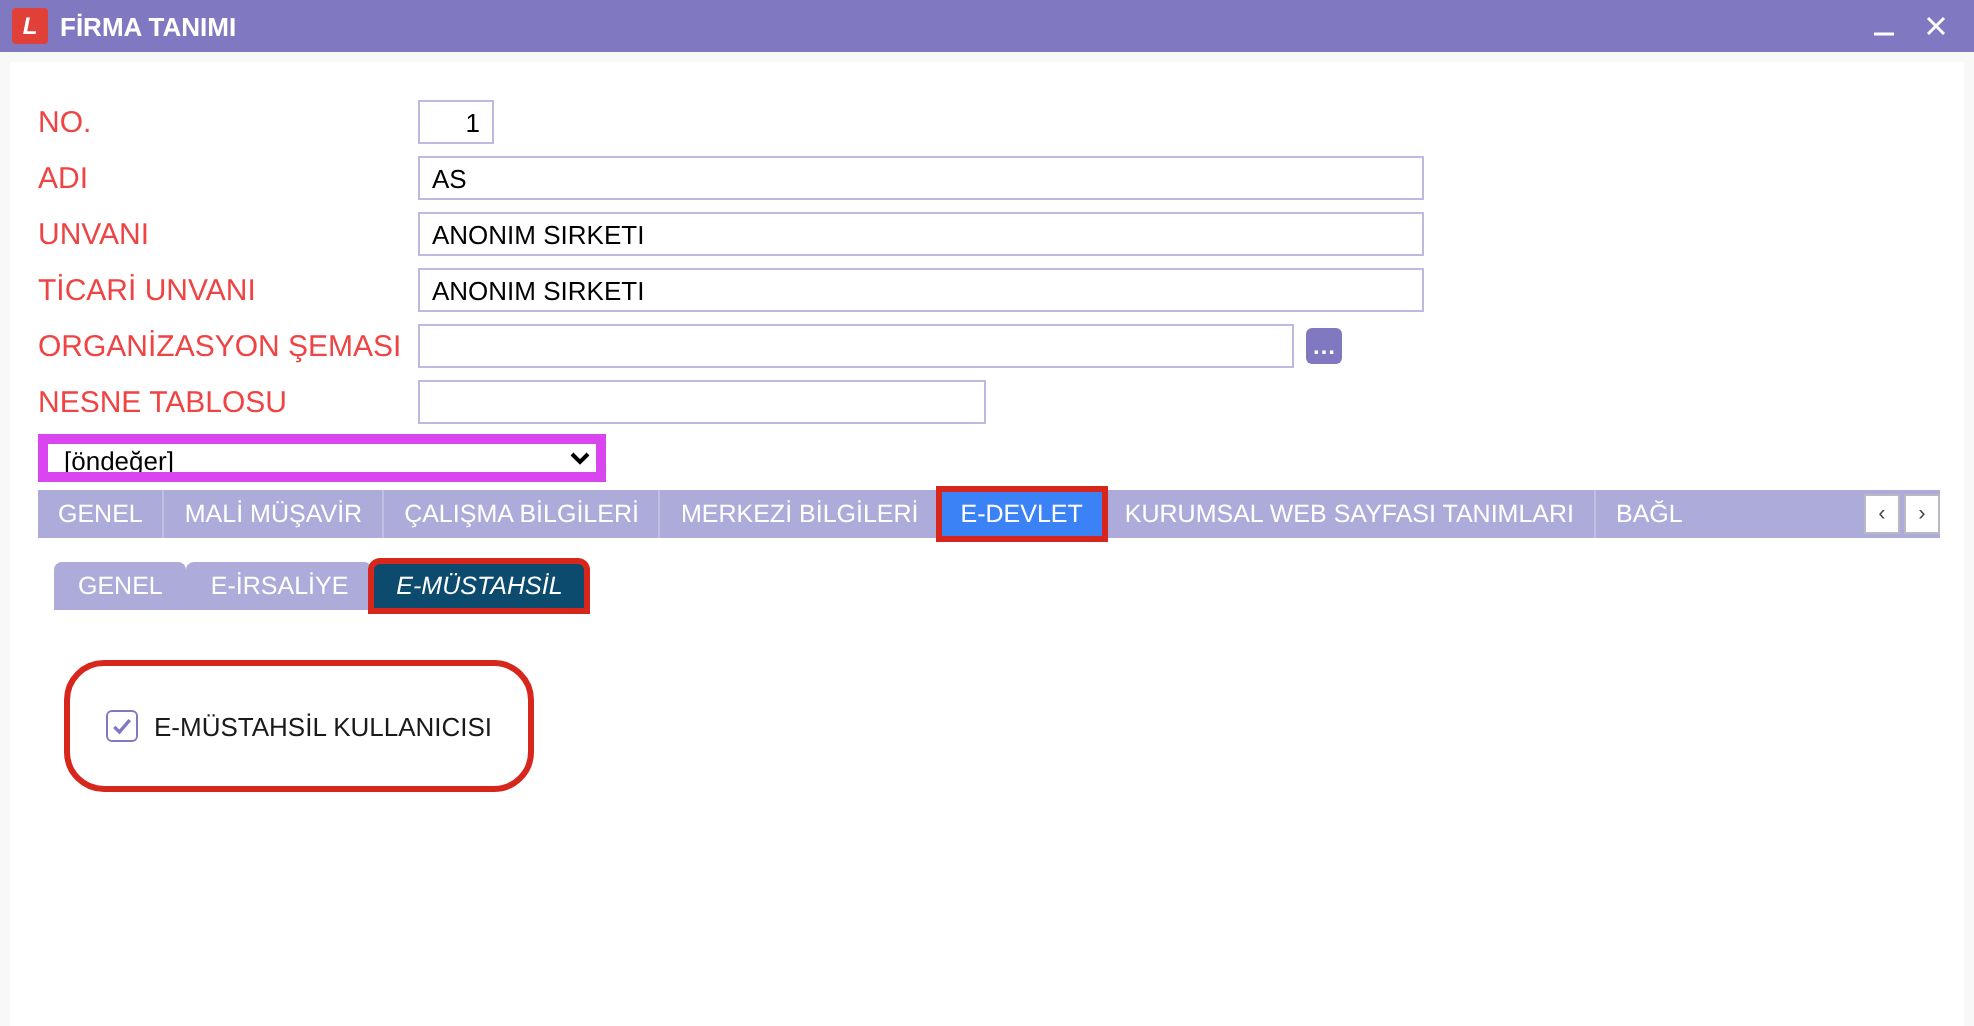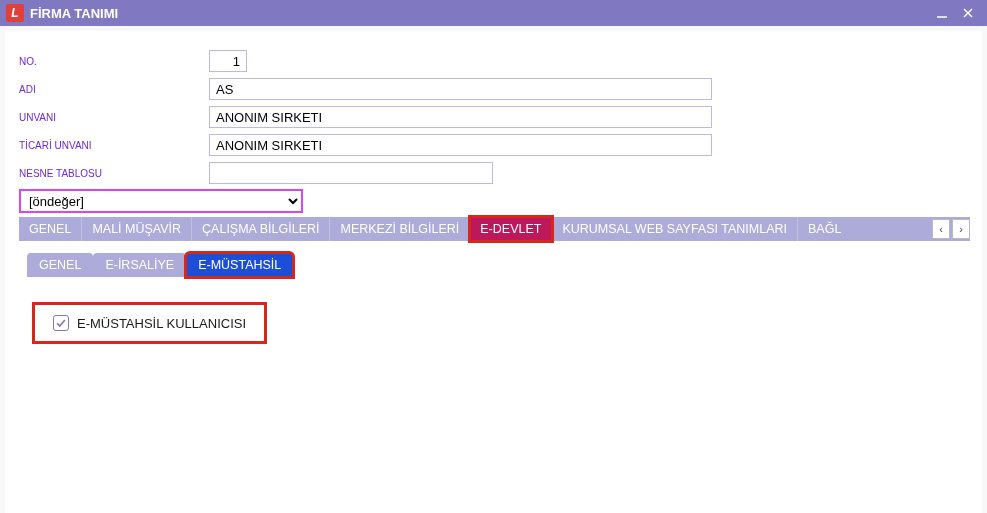--- a/index.html
+++ b/index.html
@@ -47,38 +47,38 @@
     position: relative;
   }
   .form-row {
     display: flex;
     align-items: center;
     margin-bottom: 4px;
     height: 24px;
   }
   .form-label {
     width: 190px;
-    font-size: 10px;
-    color: #6d28d9;
+    font-size: 15px;
+    color: #ef4444;
   }
   .txt {
     height: 22px;
     border: 1px solid #bdb9e0;
     background: #fff;
     padding: 2px 6px;
     font-size: 13px;
     font-family: inherit;
   }
   .txt.num { width: 38px; text-align: right; }
   .txt.wide { width: 503px; }
   .txt.mid { width: 284px; }
   .sel {
     height: 24px;
     width: 284px;
-    border: 2px solid #d946ef;
+    border: 5px solid #d946ef;
     background: #fff;
     font-size: 13px;
     font-family: inherit;
     padding: 0 4px;
   }
   .org-wrap { display: flex; align-items: center; }
   .org-input { width: 438px; }
   .org-btn {
     width: 18px; height: 18px;
     background: #8079c1;
@@ -100,21 +100,21 @@
     background: #acabd9;
     color: #fff;
     padding: 0 10px;
     height: 24px; line-height: 24px;
     font-size: 12.5px;
     white-space: nowrap;
     cursor: pointer;
     border-right: 1px solid rgba(255,255,255,0.25);
   }
   .tab.active {
-    background: #be185d;
+    background: #3b82f6;
   }
   .tab.hl { outline: 3px solid #d7271c; outline-offset: -1px; position: relative; z-index: 2; }
   .tab-scroll {
     display: flex; margin-left: auto;
   }
   .tab-scroll-btn {
     width: 18px; height: 20px;
     background: #fff;
     border: 1px solid #b9b9c6;
     display: flex; align-items: center; justify-content: center;
@@ -131,31 +131,32 @@
   .subtab {
     background: #acabd9;
     color: #fff;
     padding: 0 12px;
     height: 24px; line-height: 24px;
     font-size: 12.5px;
     border-radius: 4px 4px 0 0;
     margin-right: 0px;
     cursor: pointer;
   }
-  .subtab.active { background: #1d4ed8; }
+  .subtab.active { background: #0c4a6e; font-style: italic; }
   .subtab.hl { outline: 3px solid #d7271c; outline-offset: -1px; position: relative; z-index: 2; }
 
   .content-area {
     padding: 28px 16px;
   }
   .check-wrap {
     display: inline-flex;
     align-items: center;
-    padding: 10px 18px;
+    padding: 22px 18px;
     outline: 3px solid #d7271c;
+    border-radius: 17px;
   }
   .chk {
     width: 16px; height: 16px;
     border: 1.5px solid #8079c1;
     border-radius: 3px;
     margin-right: 8px;
     display: inline-flex; align-items: center; justify-content: center;
     background: #fff;
   }
   .chk svg { width: 12px; height: 12px; }
@@ -190,20 +191,29 @@
     <div class="form-label">ADI</div>
     <input class="txt wide" value="AS" style="">
   </div>
   <div class="form-row">
     <div class="form-label">UNVANI</div>
     <input class="txt wide" value="ANONIM SIRKETI" style="">
   </div>
   <div class="form-row">
     <div class="form-label">TİCARİ UNVANI</div>
     <input class="txt wide" value="ANONIM SIRKETI" style="">
+  </div>
+  <div class="form-row">
+    <div class="form-label">ORGANİZASYON ŞEMASI</div>
+    <div class="org-wrap">
+      <input class="txt org-input" value="" style="">
+      <div class="org-btn">
+        <span>…</span>
+      </div>
+    </div>
   </div>
   <div class="form-row">
     <div class="form-label">NESNE TABLOSU</div>
     <input class="txt mid" value="" style="">
   </div>
   <div class="form-row">
     <select class="sel">
       <option>[öndeğer]</option>
     </select>
   </div>

